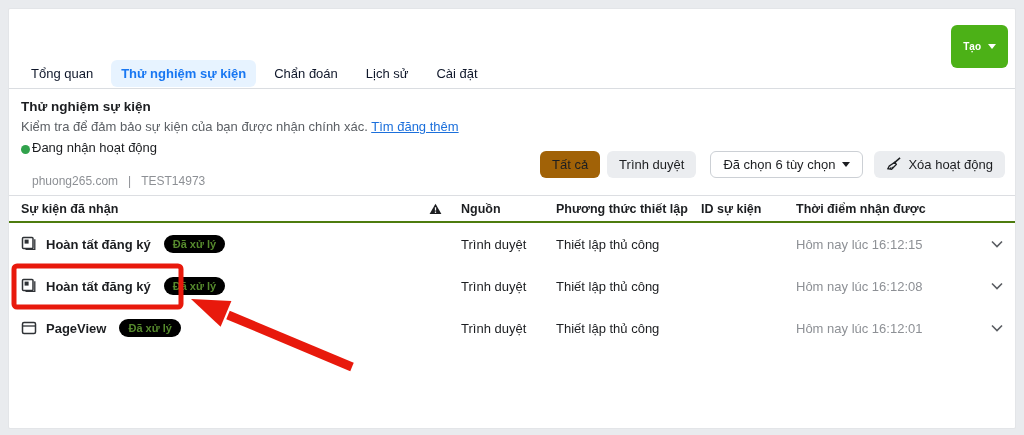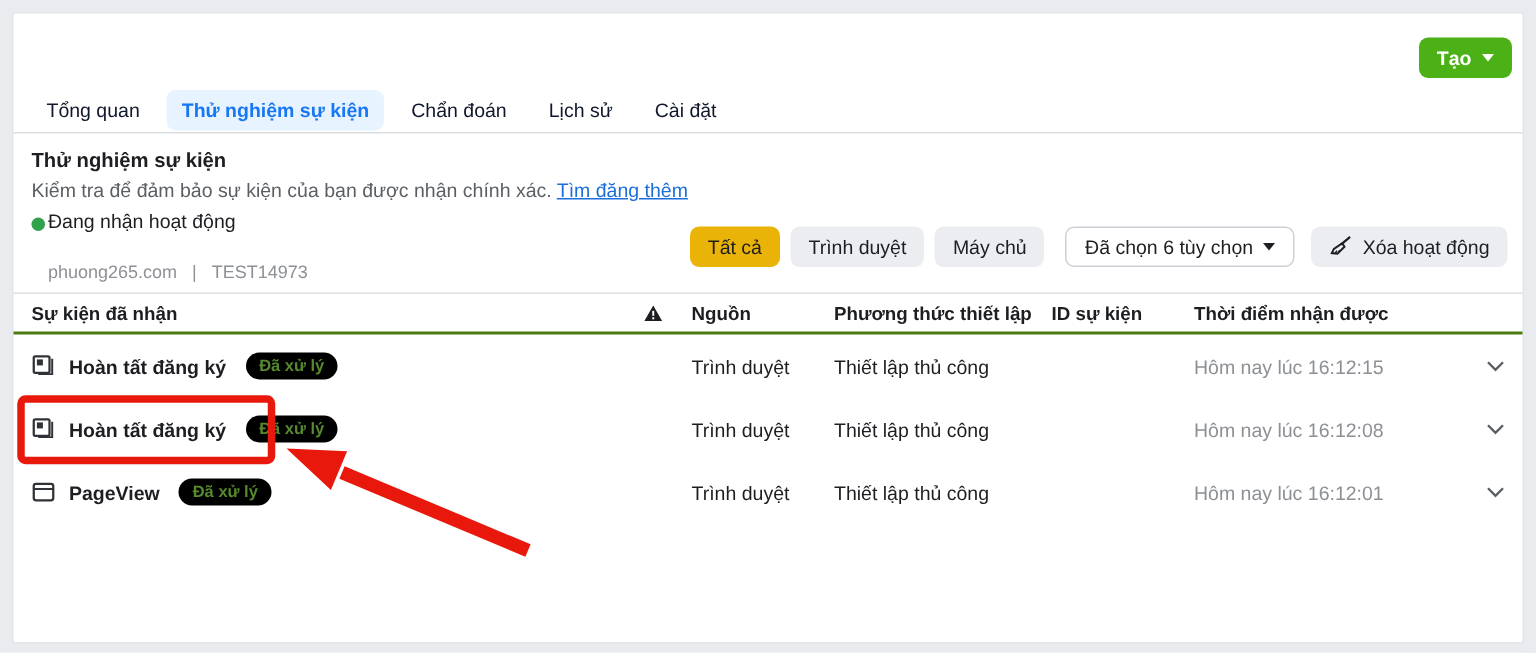--- a/index.html
+++ b/index.html
@@ -5,21 +5,21 @@
   * { margin:0; padding:0; box-sizing:border-box; }
   html,body { width:1024px; height:435px; font-family:"Liberation Sans", sans-serif; background:#e9ebee; overflow:hidden; }
   .card { position:absolute; left:8px; top:8px; width:1008px; height:421px; background:#fff; border:1px solid #e3e5e8; border-radius:2px; }
 
   
   .pixel-row { position:absolute; left:18px; top:15px; height:26px; display:flex; align-items:center; gap:10px; }
   .pixel-iconbox { width:25px; height:25px; background:#e7e9ec; border-radius:6px; display:flex; align-items:center; justify-content:center; }
   .pixel-title { font-size:15px; font-weight:bold; color:#1c1e21; }
   .edit-pencil { margin-left:2px; display:flex; align-items:center; }
 
-  .create-btn { position:absolute; right:7px; top:16px; height:27px; background:#4cb117; color:#fff; font-size:13px; font-weight:bold; border:none; border-radius:6px; padding:0 12px; display:flex; align-items:center; gap:7px; cursor:pointer; }
+  .create-btn { position:absolute; right:7px; top:16px; height:43px; background:#4cb117; color:#fff; font-size:10px; font-weight:bold; border:none; border-radius:6px; padding:0 12px; display:flex; align-items:center; gap:7px; cursor:pointer; }
   .caret-down { width:0; height:0; border-left:4px solid transparent; border-right:4px solid transparent; border-top:5px solid #fff; }
 
   
   .tabs { position:absolute; left:12px; top:51px; display:flex; align-items:center; gap:8px; }
   .tab { font-size:13px; color:#0f172a; padding:6px 10px; border-radius:6px; cursor:pointer; white-space:nowrap; }
   .tab.active { color:#1877f2; font-weight:bold; background:#e7f3ff; }
   .hdr-divider { position:absolute; left:0; top:79px; width:100%; border-top:1px solid #dadde1; }
 
   
   .sec-title { position:absolute; left:12px; top:90px; font-size:13.5px; font-weight:bold; color:#1c1e21; }
@@ -27,21 +27,21 @@
   .sec-desc a { color:#1b6fdb; text-decoration:underline; cursor:pointer; }
 
   
   .status-row { position:absolute; left:12px; top:138px; width:984px; height:34px; display:flex; align-items:center; justify-content:space-between; }
   .status-left { display:flex; align-items:flex-start; gap:2px; }
   .status-dot { width:9px; height:9px; border-radius:50%; background:#31a24c; margin-top:5px; }
   .status-label { font-size:13px; color:#1c1e21; }
   .status-sub { font-size:12px; color:#8d9095; margin-top:19px; display:flex; gap:10px; }
   .filters { display:flex; align-items:center; gap:7px; }
   .fbtn { height:27px; display:flex; align-items:center; gap:7px; padding:0 12px; font-size:13px; color:#1c1e21; background:#ebedf0; border:none; border-radius:6px; cursor:pointer; white-space:nowrap; }
-  .fbtn.selected { background:#eab308; }
+  .fbtn.selected { background:#a16207; }
   .fbtn.dropdown { background:#fff; border:1px solid #ccd0d5; margin-left:7px; }
   .fbtn.dropdown .caret-down { border-top-color:#1c1e21; }
   .fbtn.clear { margin-left:4px; }
 
   
   .thead { position:absolute; left:0; top:186px; width:100%; height:28px; border-top:1px solid #dcdee2; border-bottom:2px solid #4d7c0f; display:grid; grid-template-columns:408px 32px 95px 145px 95px 1fr 28px; align-items:center; padding:0 12px; font-size:12.5px; font-weight:bold; color:#1c1e21; }
   .tbody { position:absolute; left:0; top:214px; width:100%; }
   .trow { height:42px; display:grid; grid-template-columns:408px 32px 95px 145px 95px 1fr 28px; align-items:center; padding:0 12px; }
   .ev-cell { display:flex; align-items:center; gap:9px; }
   .ev-name { font-size:13px; font-weight:bold; color:#1c1e21; }
@@ -87,21 +87,20 @@
         <div class="status-sub">
           <span>phuong265.com</span>
           <span>|</span>
           <span>TEST14973</span>
         </div>
       </div>
     </div>
     <div class="filters">
       <button class="fbtn selected">Tất cả</button>
       <button class="fbtn">Trình duyệt</button>
-      <button class="fbtn">Máy chủ</button>
       <button class="fbtn dropdown">
         <span>Đã chọn 6 tùy chọn</span>
         <span class="caret-down"></span>
       </button>
       <button class="fbtn clear">
         <span>
           <svg width="15" height="15" viewBox="0 0 16 16">
               <path d="M15 1 L8.5 6.5" stroke="#1c1e21" stroke-width="1.6" fill="none"></path>
               <path d="M9.5 5.5 L11 8 L6 13 L2 12.5 L3.5 9.5 Z" fill="none" stroke="#1c1e21" stroke-width="1.4"></path>
               <path d="M4.5 12.7 L5.6 10.8 M6.8 12 L7.6 10.4" stroke="#1c1e21" stroke-width="1.1"></path>

